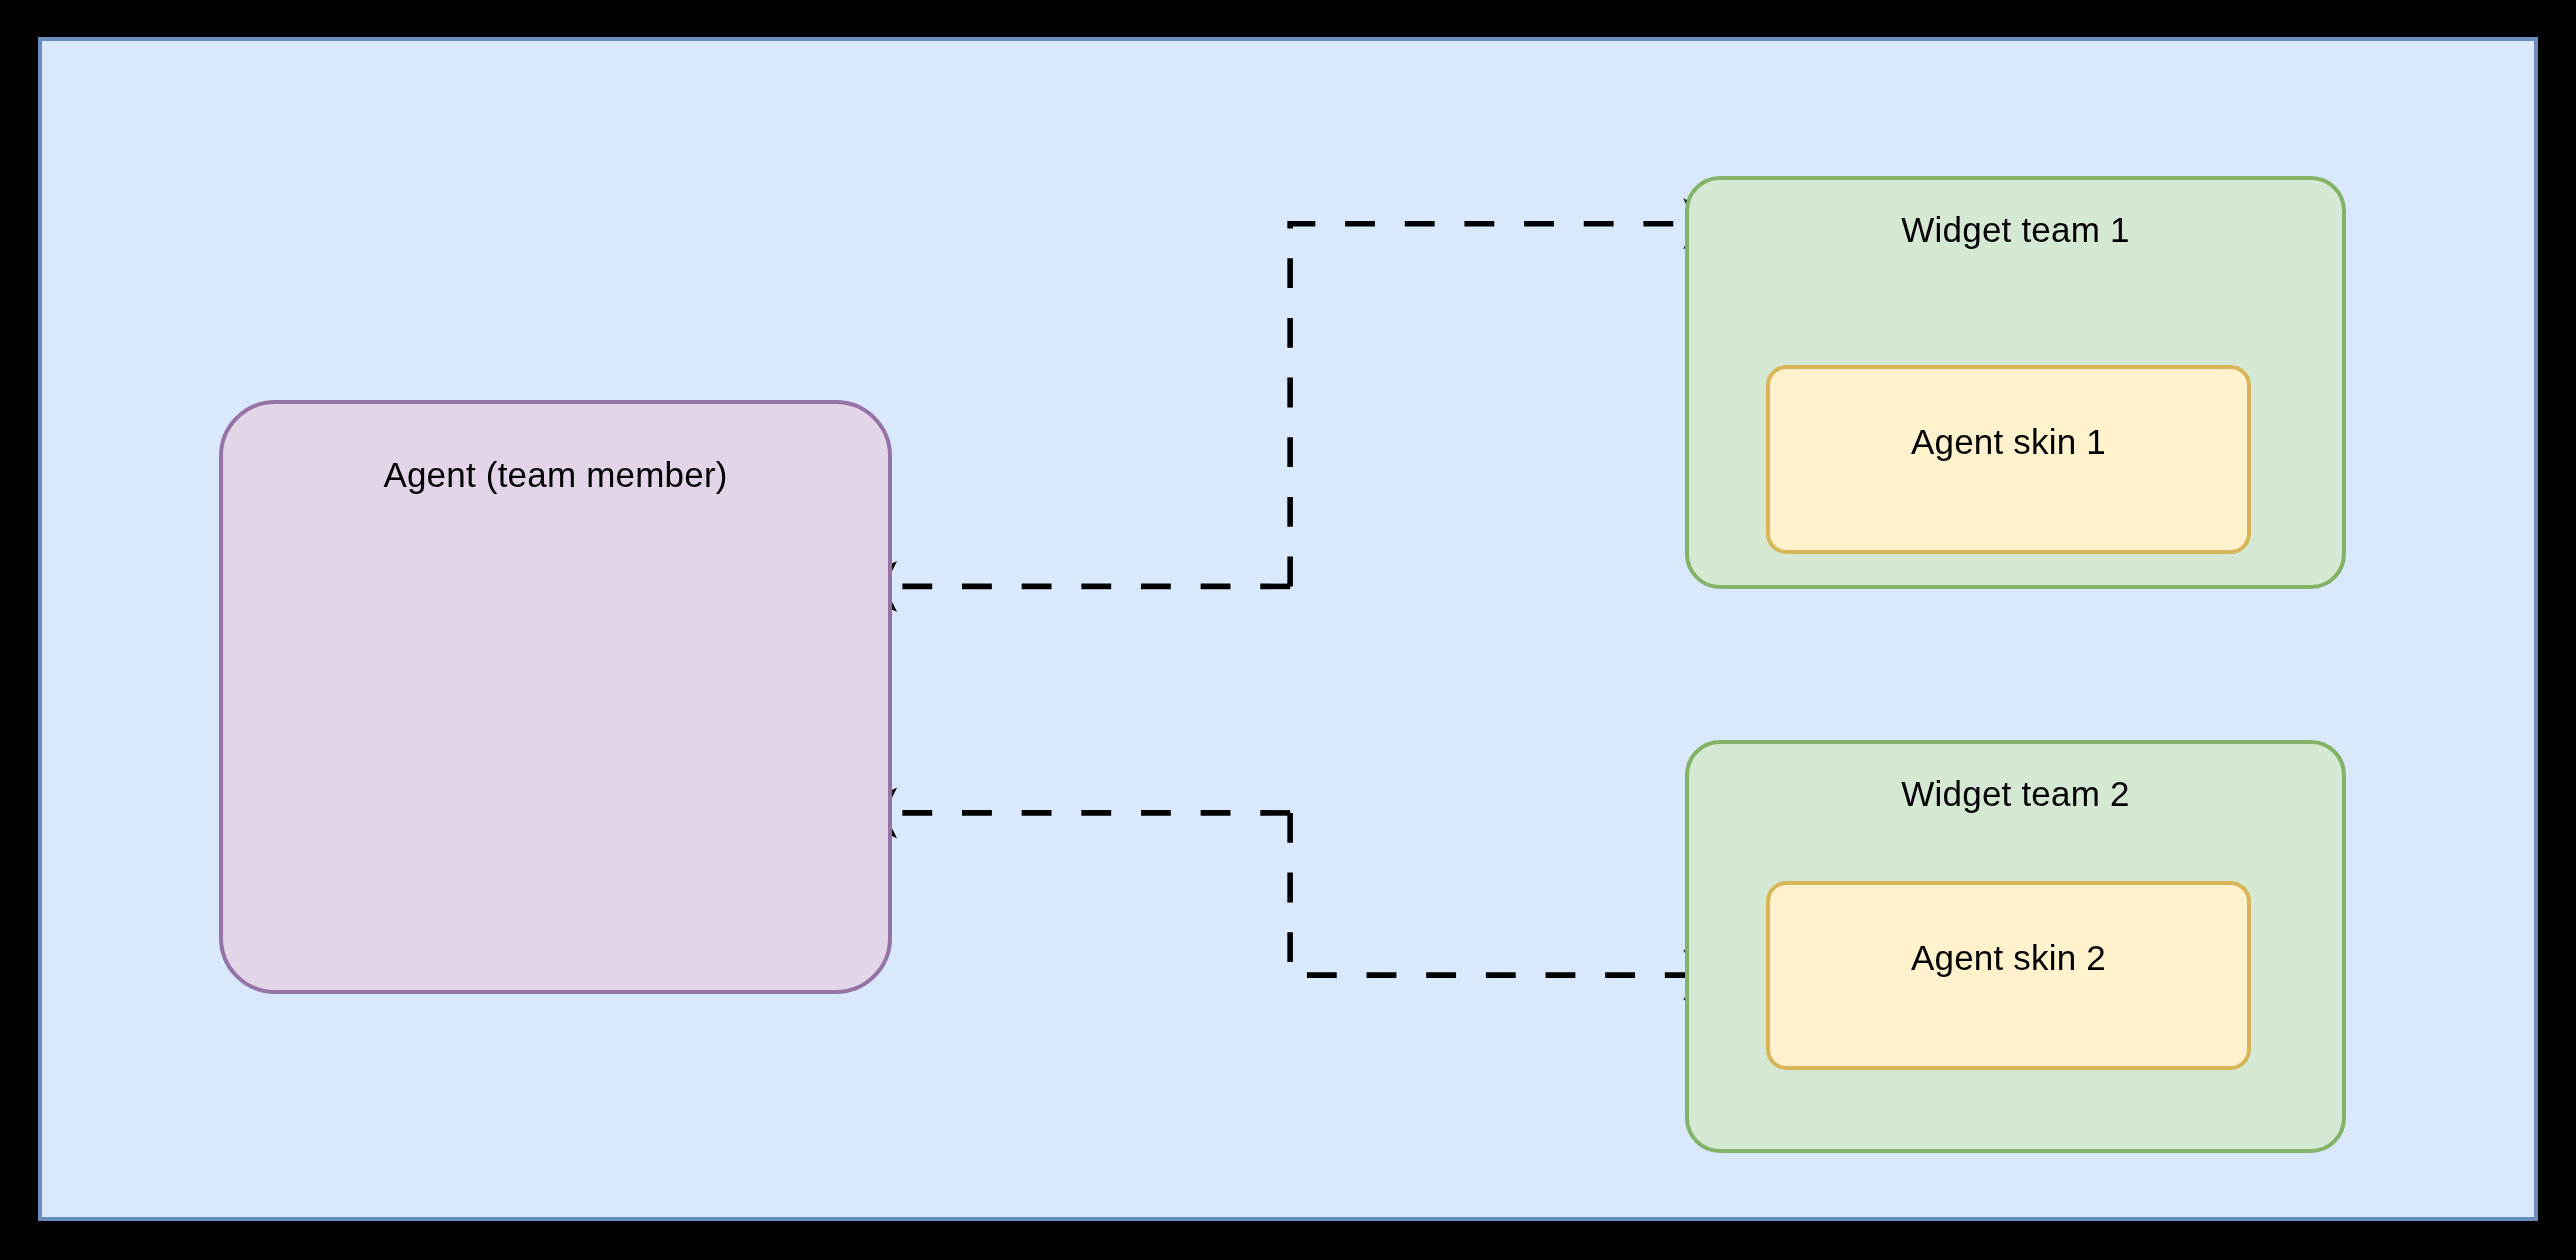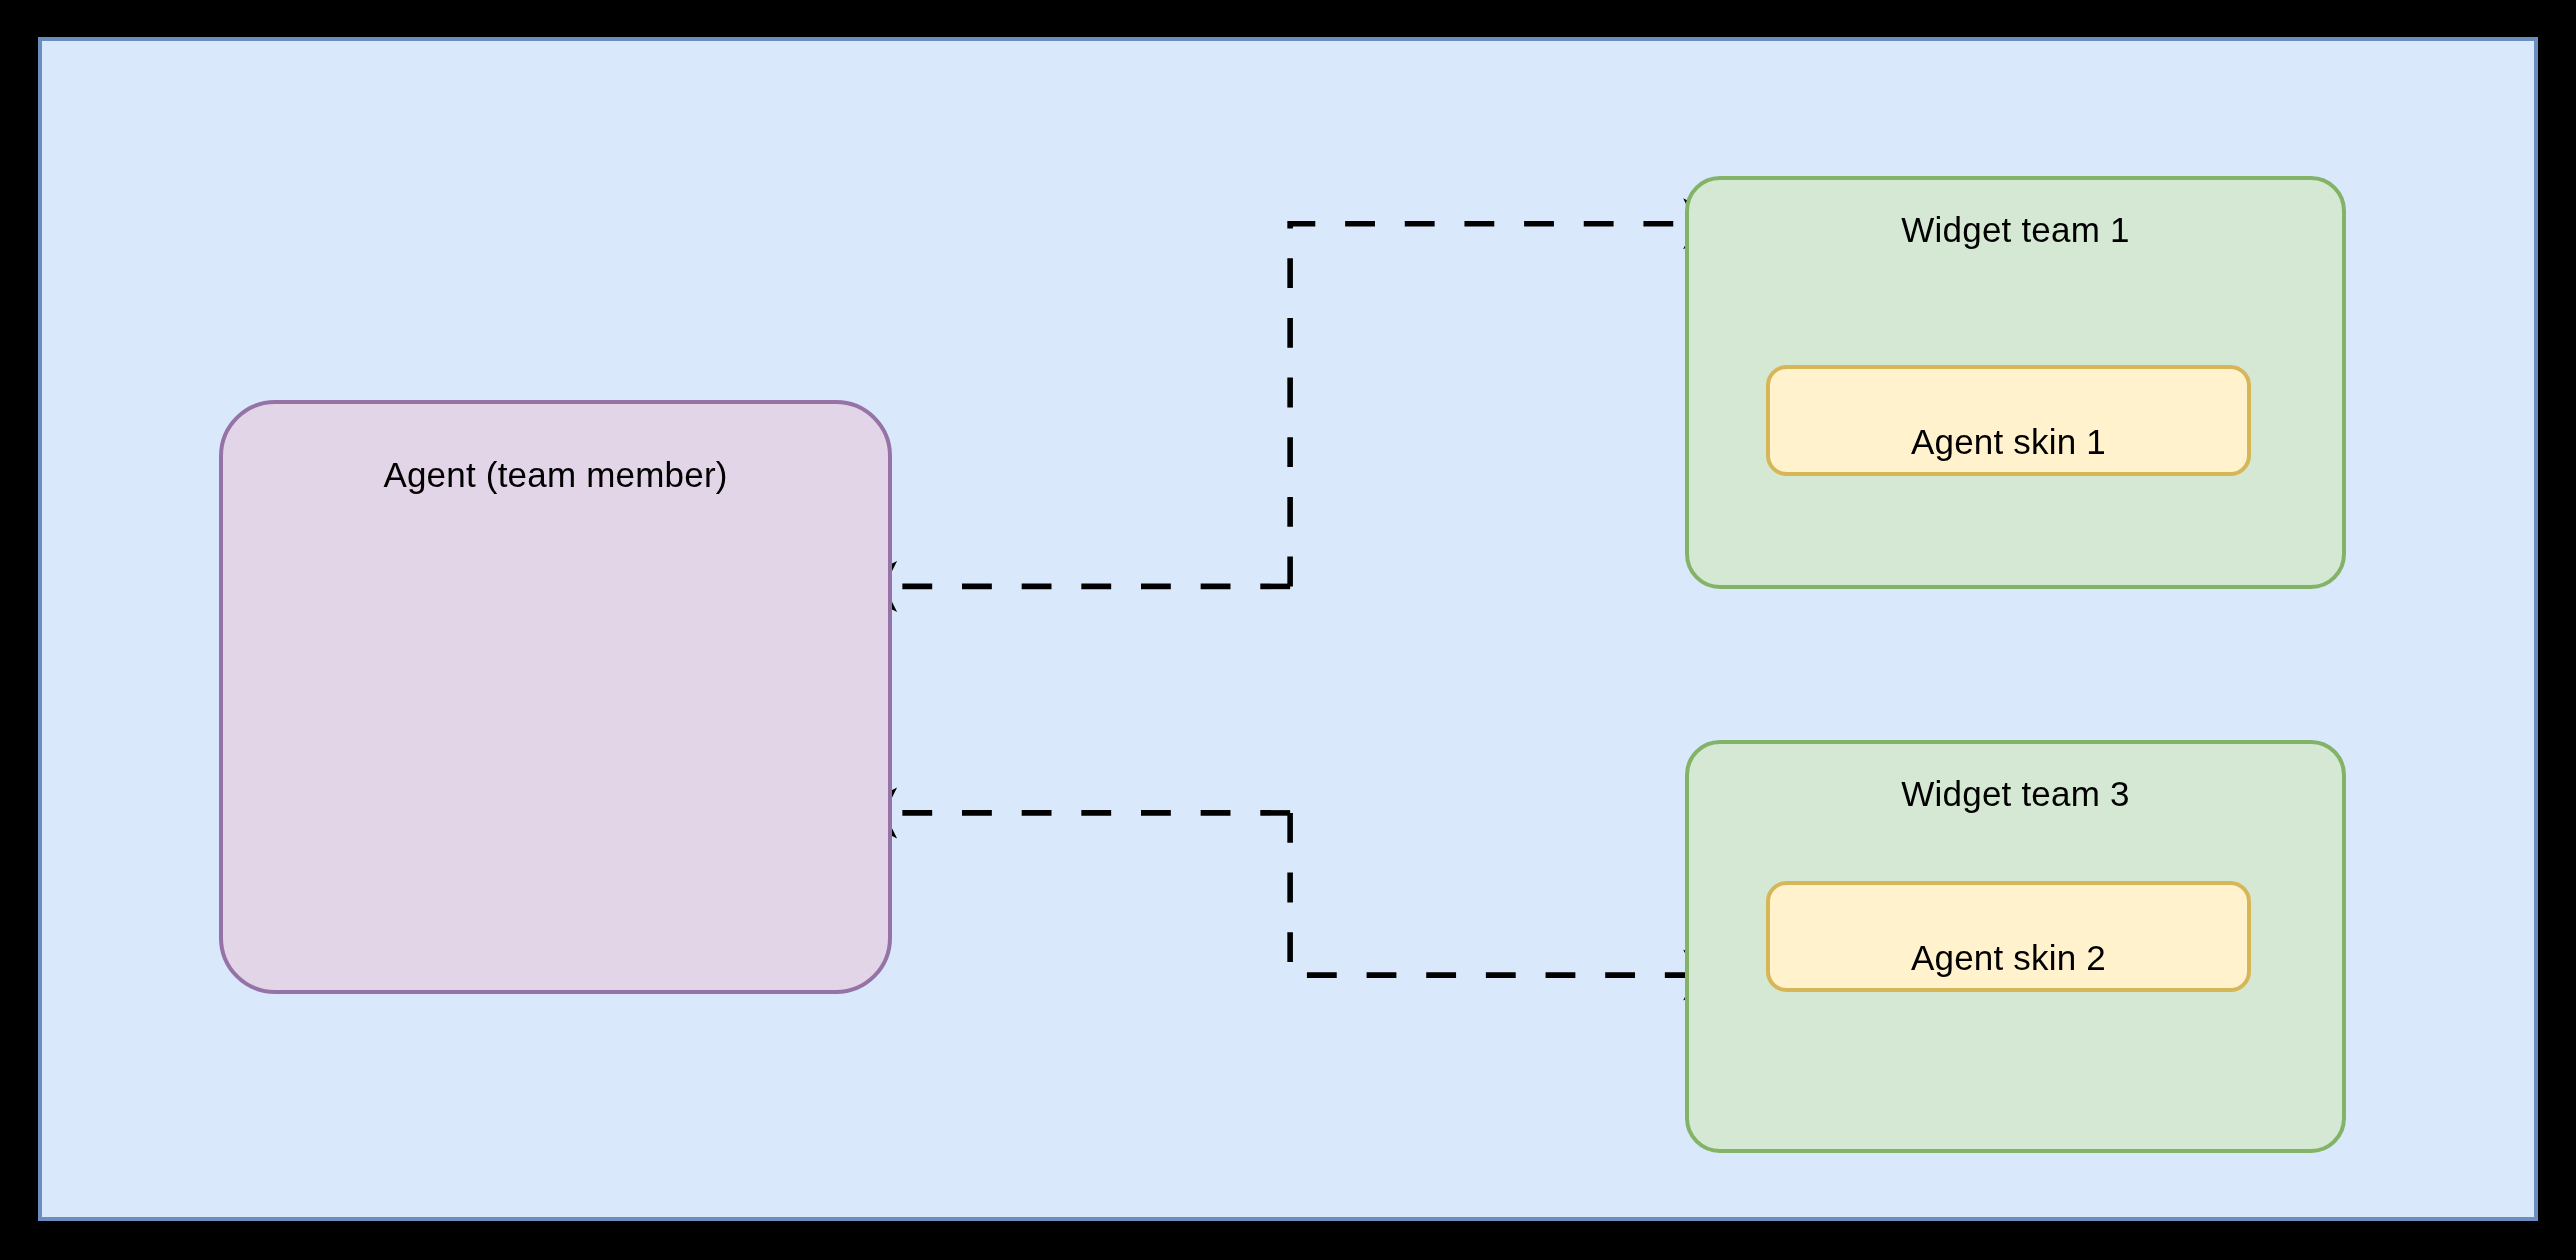--- a/index.html
+++ b/index.html
@@ -67,21 +67,21 @@
     border: 4.7px solid #82b366;
     border-radius: 35px;
   }
   #team-1-node { left: 1643px; top: 135px; }
   #team-2-node { left: 1643px; top: 699px; }
   .team-node .node-label { top: 26px; }
 
   
   .skin-node {
     width: 485px;
-    height: 111px;
+    height: 189px;
     background: #fff2cc;
     border: 4.7px solid #d6b656;
     border-radius: 20.5px;
   }
   #skin-1-node { left: 1724px; top: 324px; }
   #skin-2-node { left: 1724px; top: 840px; }
   .skin-node .node-label { top: 49px; }
 
   
   #edge-layer {
@@ -143,21 +143,21 @@
 
     <div class="node team-node" id="team-1-node">
       <div class="node-label">Widget team 1</div>
     </div>
 
     <div class="node skin-node" id="skin-1-node">
       <div class="node-label">Agent skin 1</div>
     </div>
 
     <div class="node team-node" id="team-2-node">
-      <div class="node-label">Widget team 3</div>
+      <div class="node-label">Widget team 2</div>
     </div>
 
     <div class="node skin-node" id="skin-2-node">
       <div class="node-label">Agent skin 2</div>
     </div>
 
   </div>
 </div>
 
 

